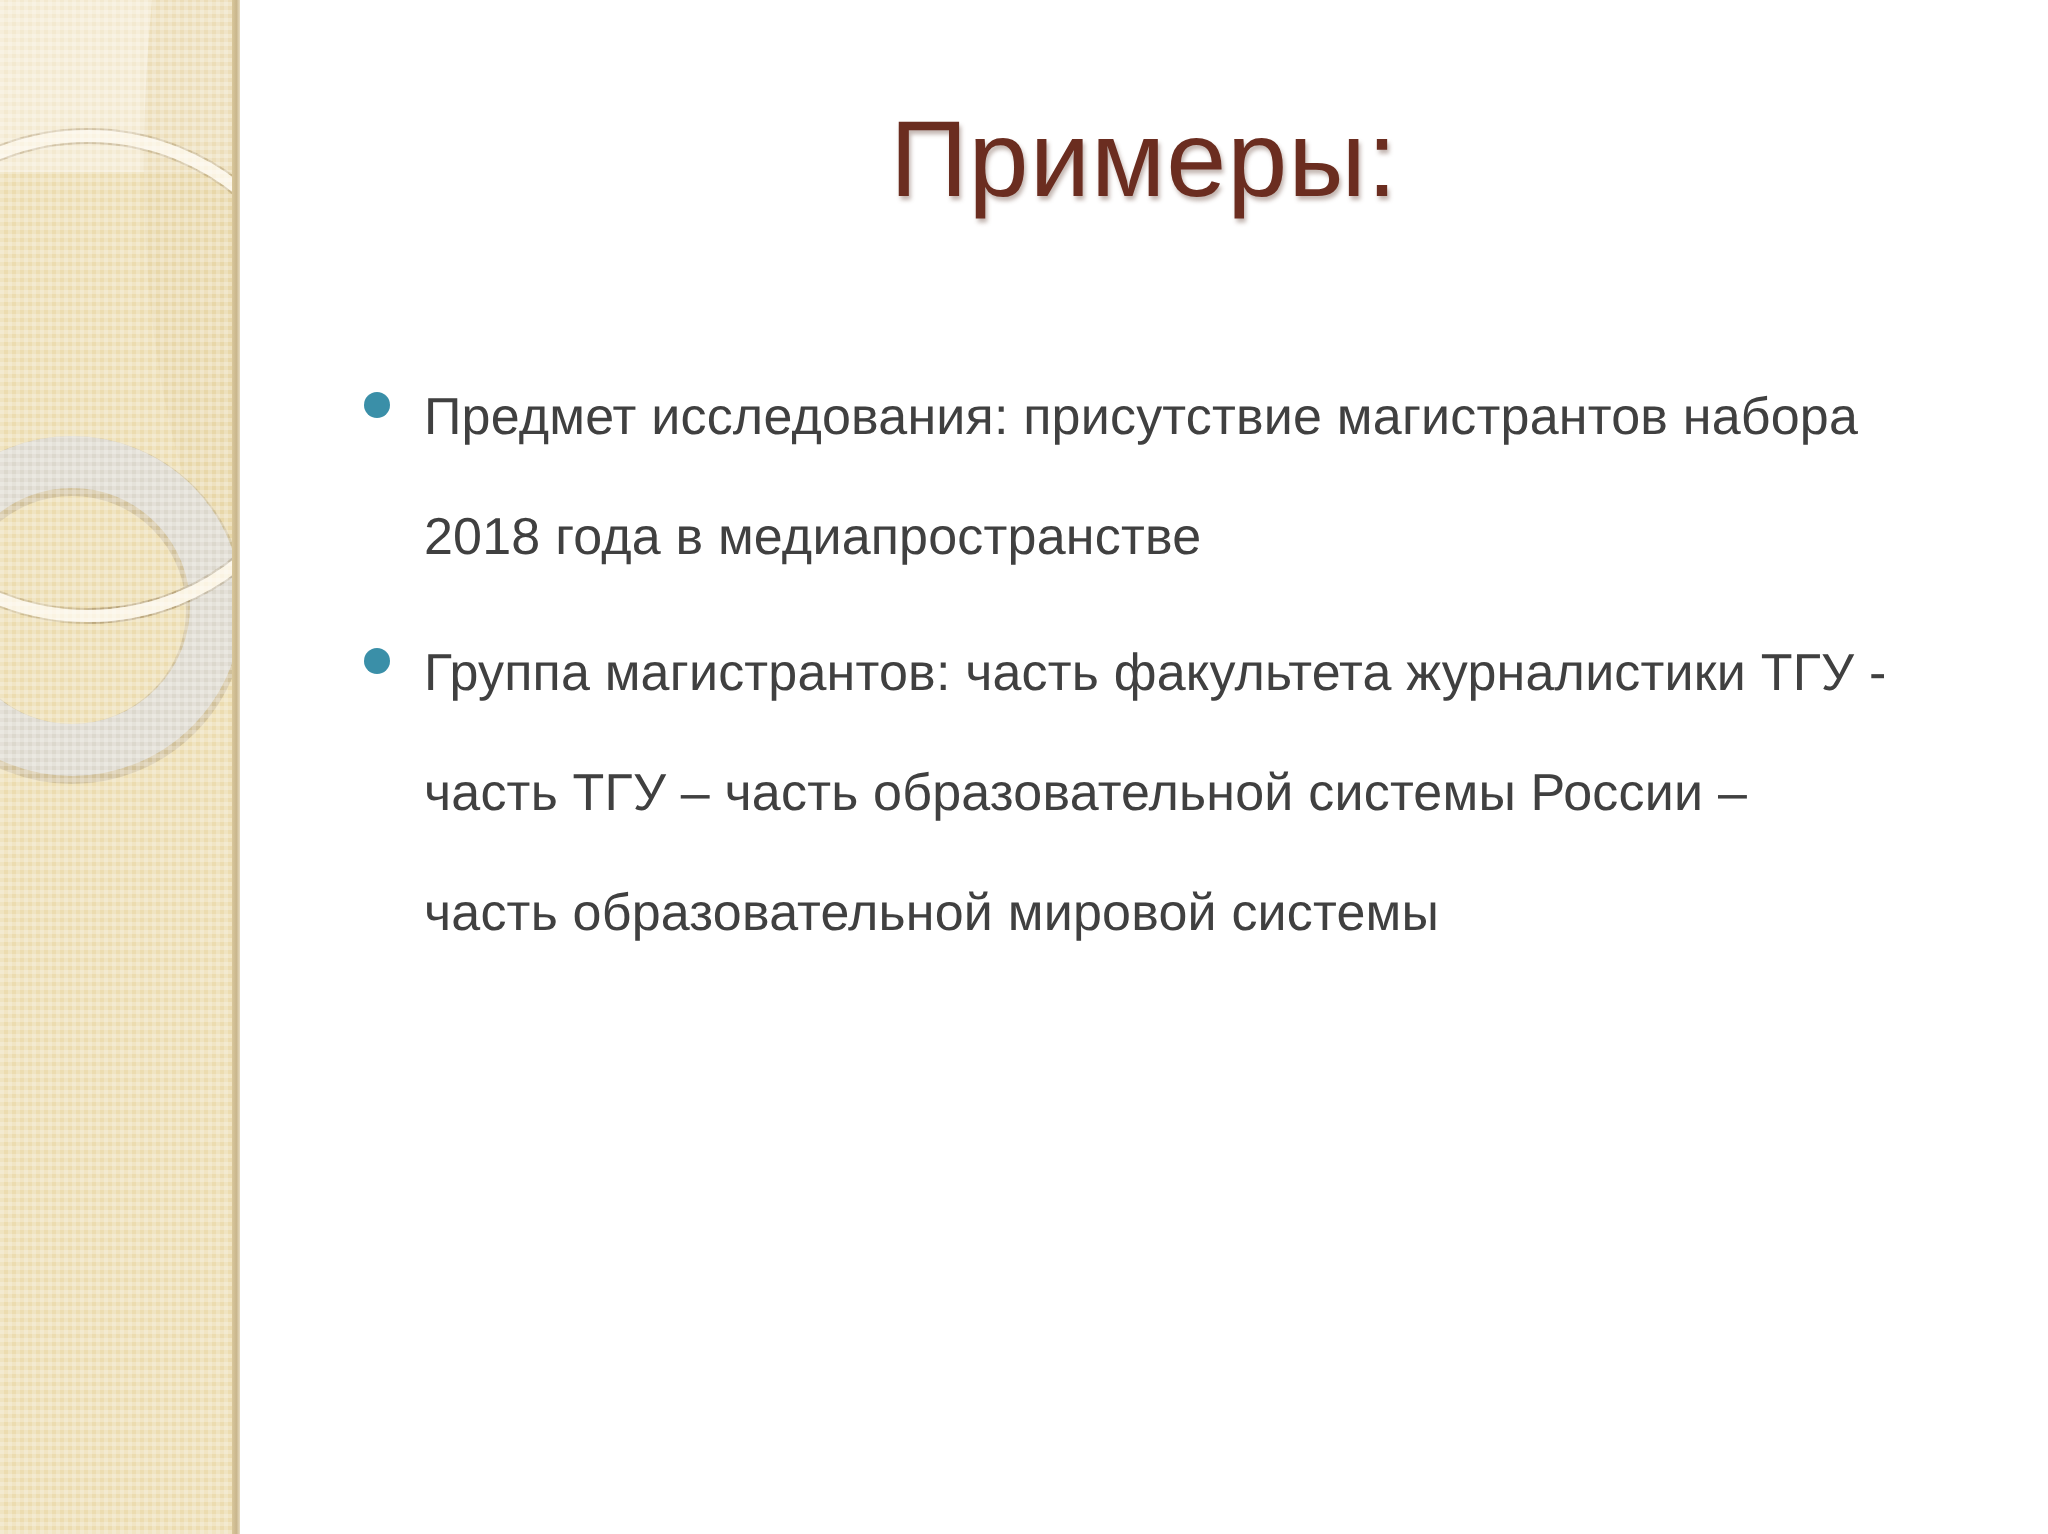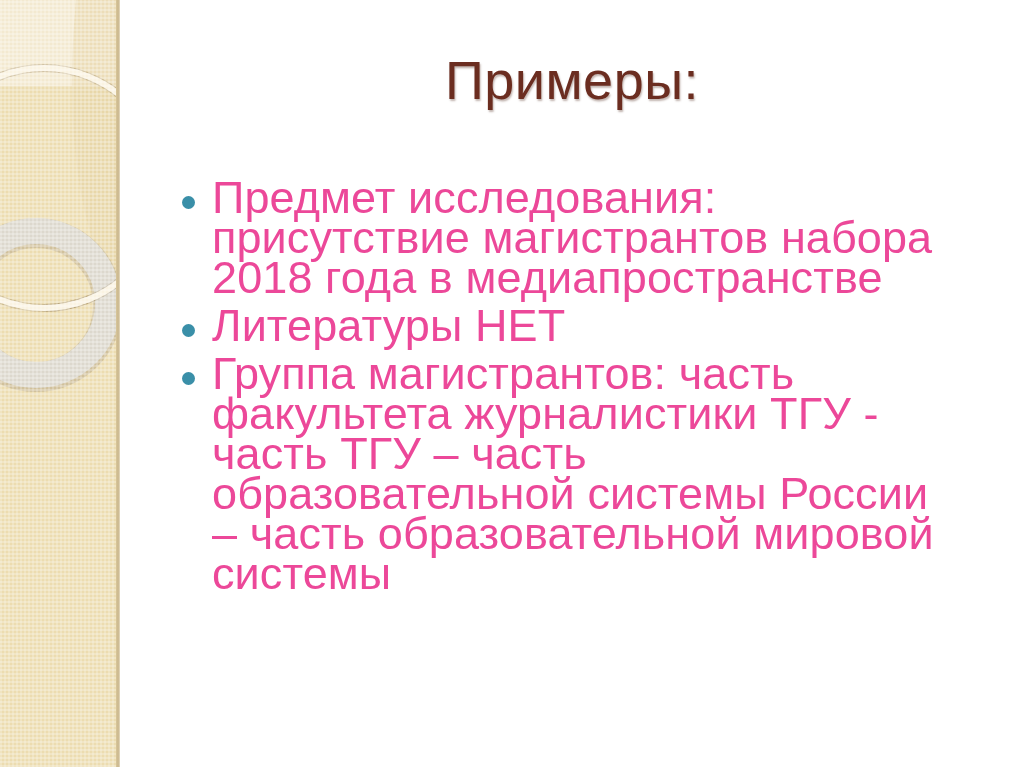--- a/index.html
+++ b/index.html
@@ -98,23 +98,23 @@
     position: absolute;
     left: 176px;
     top: 178px;
     width: 770px;
   }
 
   .bullet-item {
     position: relative;
     padding-left: 36px;
     margin-bottom: 8px;
-    font-size: 45px;
-    line-height: 40px;
-    color: #ec4899;
+    font-size: 26px;
+    line-height: 60px;
+    color: #404040;
     letter-spacing: 0.1px;
   }
 
   .bullet-item:last-child {
     margin-bottom: 1px;
   }
 
   .bullet-dot {
     position: absolute;
     left: 6px;
@@ -165,24 +165,20 @@
 
   <div class="title">Примеры:</div>
 
   <div class="body">
 
     <div class="bullet-item">
       <span class="bullet-dot"></span>
       <span class="bullet-text">Предмет исследования: присутствие магистрантов набора 2018 года в медиапространстве</span>
     </div>
 
-    <div class="bullet-item">
-      <span class="bullet-dot"></span>
-      <span class="bullet-text">Литературы НЕТ</span>
-    </div>
 
     <div class="bullet-item">
       <span class="bullet-dot"></span>
       <span class="bullet-text">Группа магистрантов: часть факультета журналистики ТГУ - часть ТГУ – часть образовательной системы России – часть образовательной мировой системы</span>
     </div>
 
   </div>
 
 </div>
 

